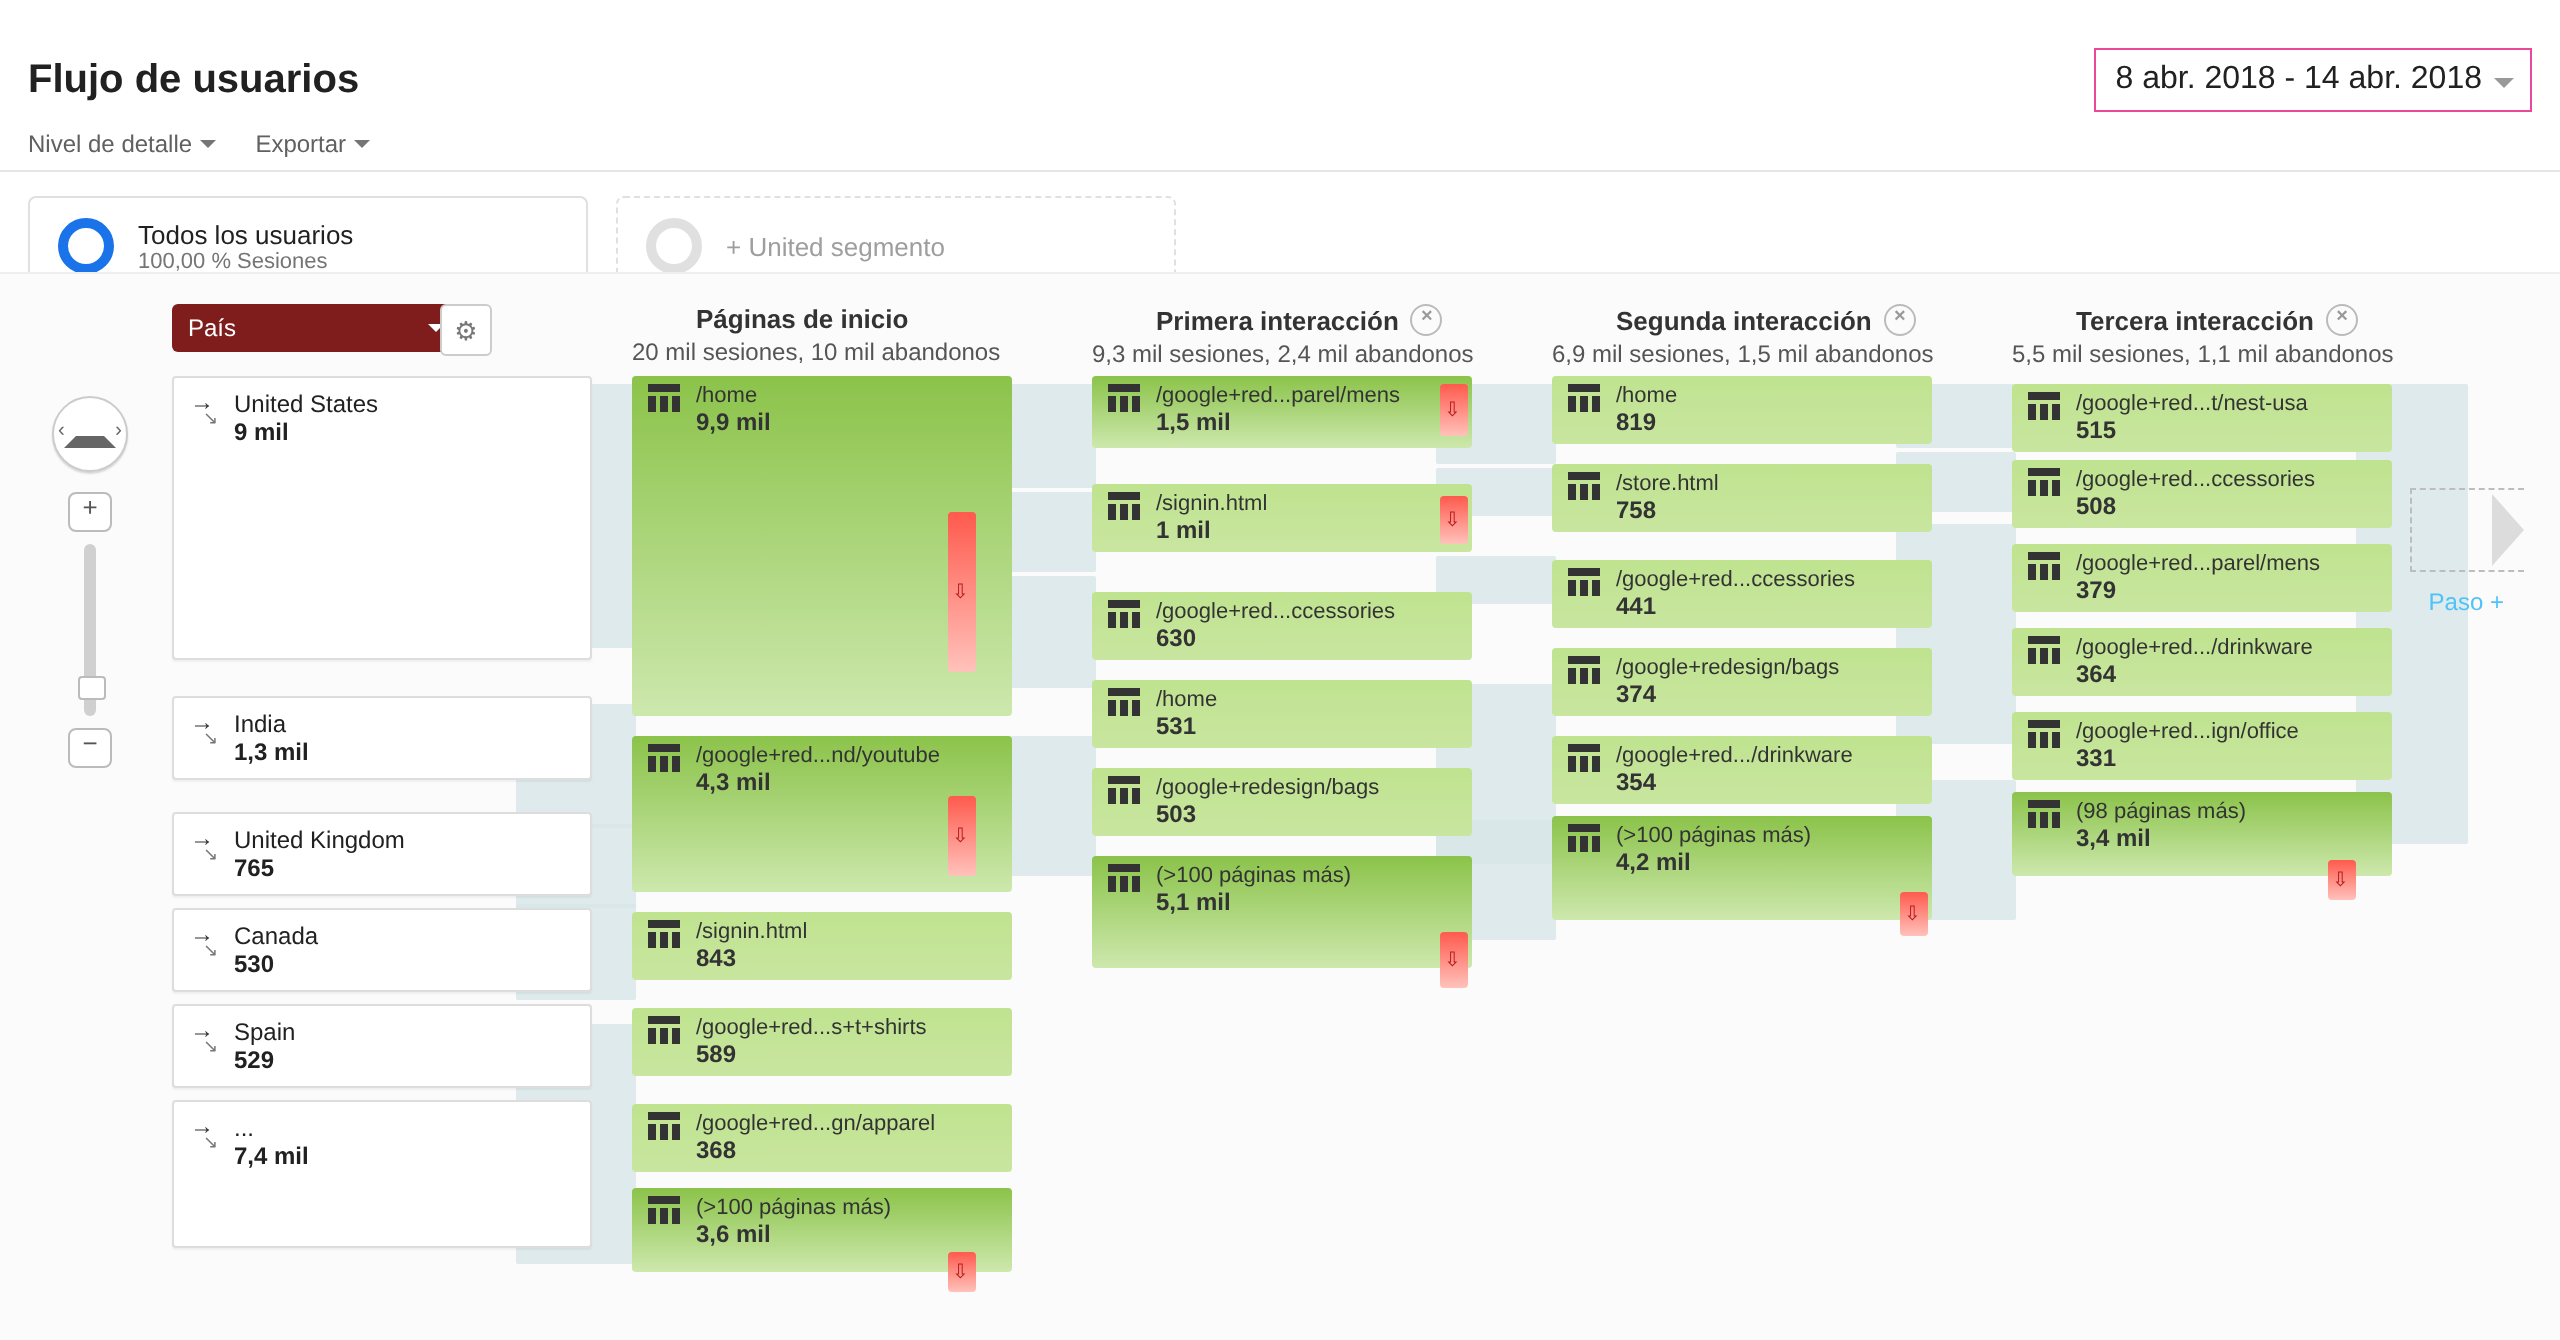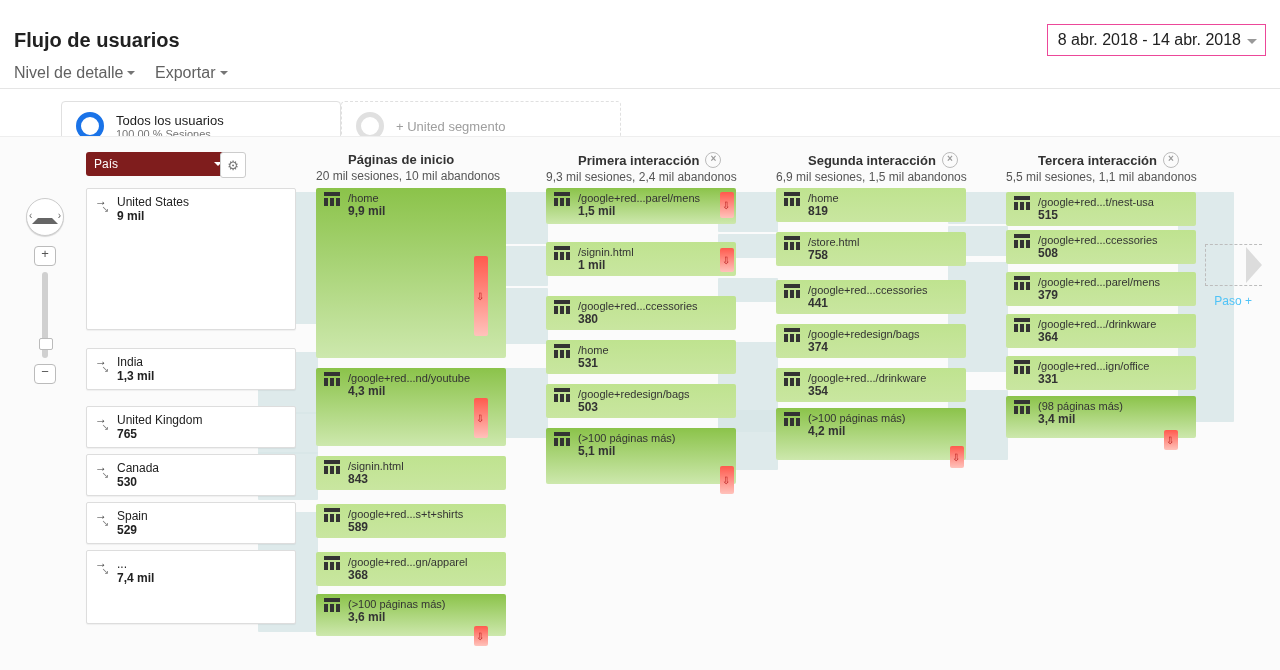--- a/index.html
+++ b/index.html
@@ -1,23 +1,23 @@
 <!DOCTYPE html>
 <html><head>
 <meta charset="utf-8">
 <style>
   html, body { margin:0; padding:0; font-family: Arial, Helvetica, sans-serif; font-size:13px; color:#212121; background:#fff; width:1280px; height:670px; position:relative; overflow:hidden; }
   .hdr { display:flex; align-items:center; justify-content:space-between; padding:24px 14px 4px; }
   .hdr h1 { font-size:20px; font-weight:700; margin:0; }
   .date-range { font-size:16px; border:1px solid #ec4899; padding:6px 24px 6px 10px; position:relative; }
   .date-range::after { content:""; position:absolute; right:8px; top:14px; border:5px solid transparent; border-top-color:#999; }
   .toolbar { padding:4px 14px 6px; border-bottom:1px solid #e5e5e5; }
-  .tb-btn { display:inline-flex; align-items:center; font-size:16px; color:#616161; cursor:pointer; margin-right:16px; }
+  .tb-btn { display:inline-flex; align-items:center; font-size:12px; color:#616161; cursor:pointer; margin-right:16px; }
   .tb-btn .chev { margin-left:4px; border:4px solid transparent; border-top-color:#757575; transform:translateY(2px); }
-  .segments { display:flex; padding:12px 14px;margin-left:47px; }
+  .segments { display:flex; gap:14px; padding:12px 14px; }
   .seg-card { border:1px solid #e0e0e0; border-radius:4px; display:flex; align-items:center; padding:10px 14px; min-width:250px; }
   .seg-card.dashed { border-style:dashed; color:#9e9e9e; }
   .donut { width:28px; height:28px; border-radius:50%; border:5px solid #1a73e8; margin-right:12px; box-sizing:border-box; }
   .donut.grey { border-color:#e0e0e0; }
   .seg-title { font-size:13px; color:#212121; }
   .seg-sub { font-size:11px; color:#757575; }
   .canvas { position:absolute; left:0; right:0; top:136px; bottom:0; background:#fbfbfb; border-top:1px solid #eee; }
 
   
   .nav-disc { position:absolute; left:26px; top:198px; width:36px; height:36px; border-radius:50%; background:#fff; border:1px solid #ccc; box-shadow:0 1px 1px rgba(0,0,0,.15); display:flex; align-items:center; justify-content:center; }
@@ -249,21 +249,21 @@
     <div class="red-drop" style="left:174px; top:40px; height:26px;"></div>
     <div class="node tiny" style="top:90px;">
         <div class="nicon"></div>
         <div class="ntitle">/signin.html</div>
         <div class="nval">1 mil</div>
       </div>
     <div class="red-drop" style="left:174px; top:96px; height:24px;"></div>
     <div class="node tiny" style="top:144px;">
         <div class="nicon"></div>
         <div class="ntitle">/google+red...ccessories</div>
-        <div class="nval">380</div>
+        <div class="nval">630</div>
       </div>
     <div class="node tiny" style="top:188px;">
         <div class="nicon"></div>
         <div class="ntitle">/home</div>
         <div class="nval">531</div>
       </div>
     <div class="node tiny" style="top:232px;">
         <div class="nicon"></div>
         <div class="ntitle">/google+redesign/bags</div>
         <div class="nval">503</div>

